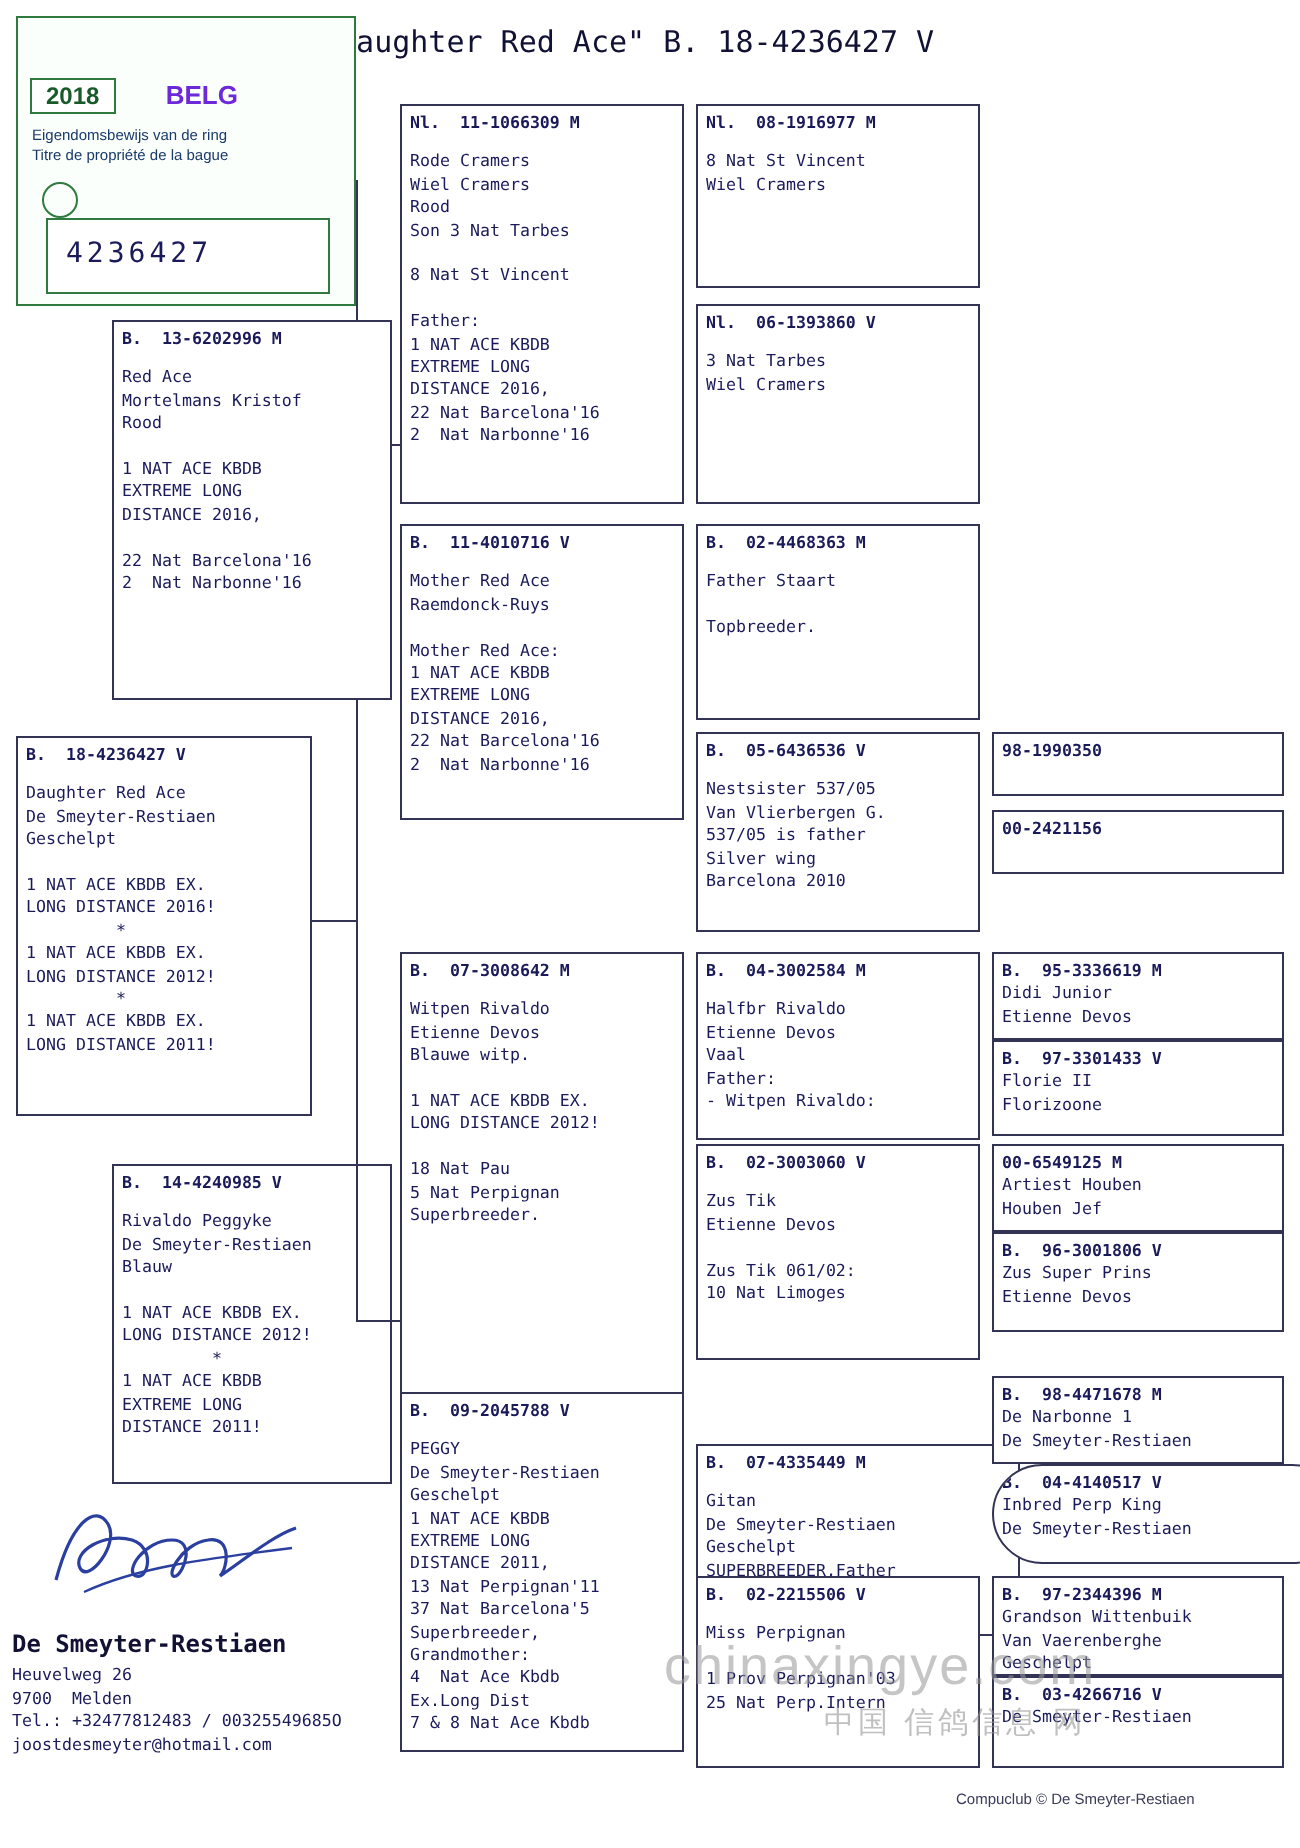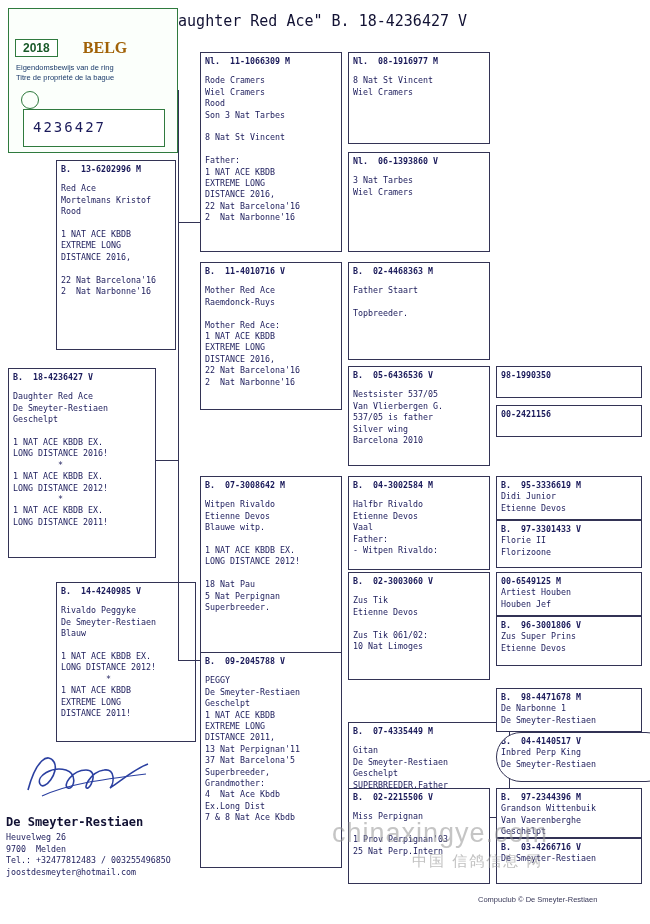--- a/index.html
+++ b/index.html
@@ -71,24 +71,24 @@
     padding: 1px 7px;
     font-family: "Liberation Sans", sans-serif;
     font-weight: bold;
     font-size: 12px;
     color: #1a5a2a;
     background: #ffffff;
   }
   .ring-belg {
     display: inline-block;
     margin-left: 20px;
-    font-family: Liberation Serif, serif;
+    font-family: Liberation Sans, sans-serif;
     font-weight: bold;
-    font-size: 16px;
-    color: #a16207;
+    font-size: 13px;
+    color: #6d28d9;
     vertical-align: top;
     line-height: 18px;
   }
   .ring-sub {
     position: absolute;
     left: 7px;
     top: 54px;
     width: 160px;
     font-family: "Liberation Sans", sans-serif;
     font-size: 7.5px;
@@ -221,21 +221,21 @@
       <div>Titre de propriété de la bague</div>
     </div>
     <div class="ring-circle"></div>
     <div class="ring-number-box"></div>
     <div class="ring-number">4236427</div>
   </div>
 
   <div class="ln-v" style="left:178px; top:90px; height:300px;"></div>
   <div class="ln-h" style="left:178px; top:222px; width:22px;"></div>
 
-  <div class="card" style="left:56px; top:160px; width:120px; height:190px;">
+  <div class="card" style="left:56px; top:160px; width:140px; height:190px;">
     <div class="ln bold">B.  13-6202996 M</div>
     <div class="spacer"></div>
     <div class="ln">Red Ace</div>
     <div class="ln">Mortelmans Kristof</div>
     <div class="ln">Rood</div>
     <div class="ln">&nbsp;</div>
     <div class="ln">1 NAT ACE KBDB</div>
     <div class="ln">EXTREME LONG</div>
     <div class="ln">DISTANCE 2016,</div>
     <div class="ln">&nbsp;</div>
@@ -319,21 +319,21 @@
     <div class="ln">Blauwe witp.</div>
     <div class="ln">&nbsp;</div>
     <div class="ln">1 NAT ACE KBDB EX.</div>
     <div class="ln">LONG DISTANCE 2012!</div>
     <div class="ln">&nbsp;</div>
     <div class="ln">18 Nat Pau</div>
     <div class="ln">5 Nat Perpignan</div>
     <div class="ln">Superbreeder.</div>
   </div>
 
-  <div class="card" style="left:200px; top:652px; width:142px; height:216px;">
+  <div class="card" style="left:200px; top:696px; width:142px; height:180px;">
     <div class="ln bold">B.  09-2045788 V</div>
     <div class="spacer"></div>
     <div class="ln">PEGGY</div>
     <div class="ln">De Smeyter-Restiaen</div>
     <div class="ln">Geschelpt</div>
     <div class="ln">1 NAT ACE KBDB</div>
     <div class="ln">EXTREME LONG</div>
     <div class="ln">DISTANCE 2011,</div>
     <div class="ln">13 Nat Perpignan'11</div>
     <div class="ln">37 Nat Barcelona'5</div>

